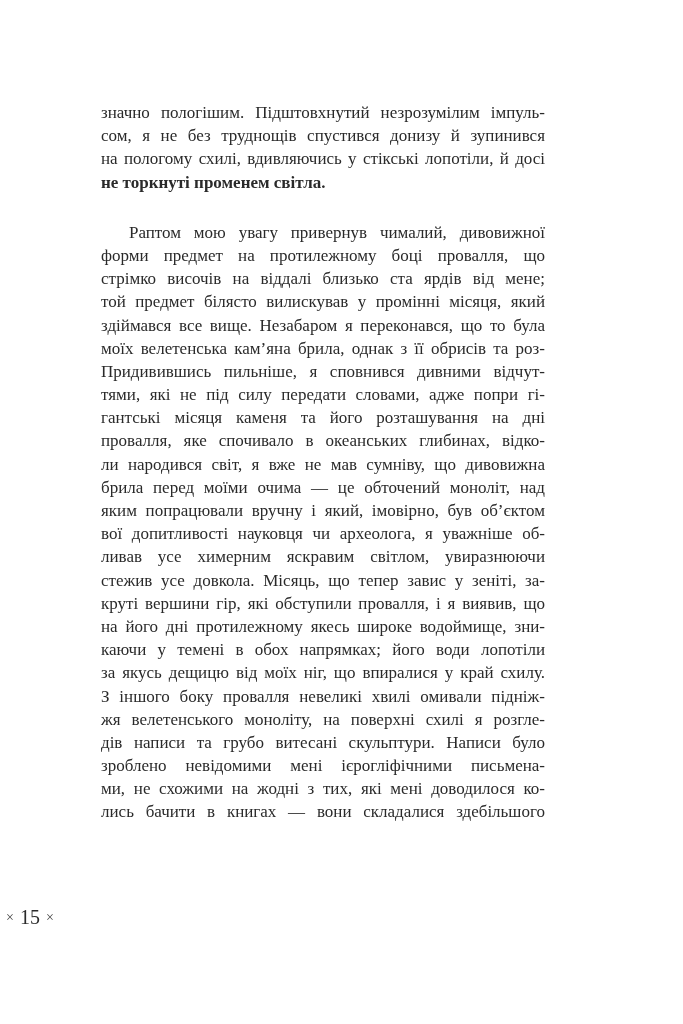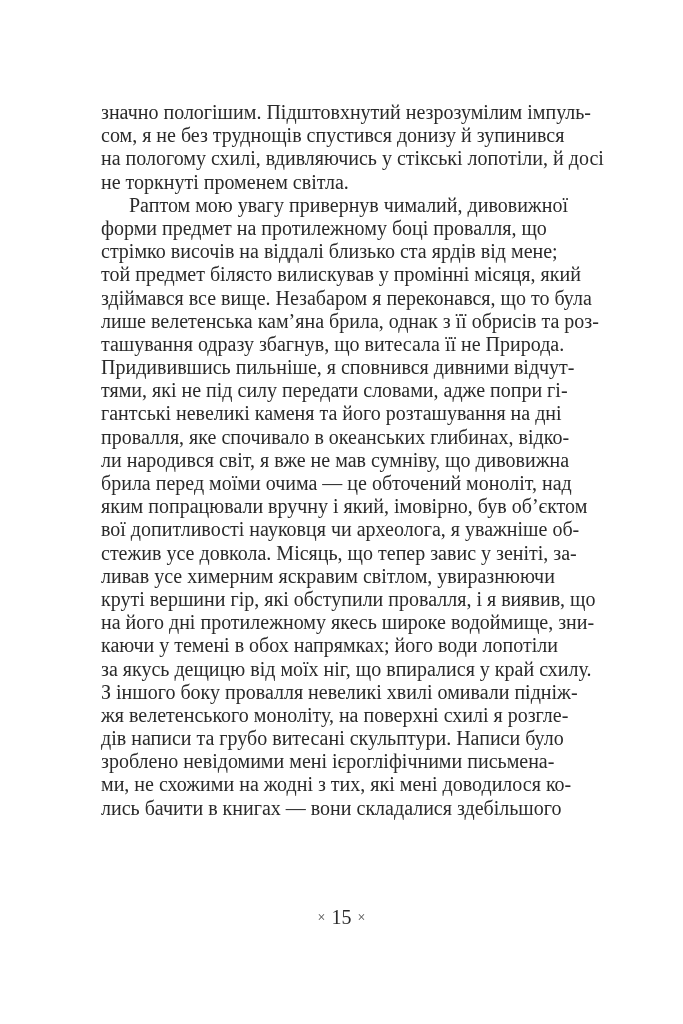--- a/index.html
+++ b/index.html
@@ -14,32 +14,32 @@
   .page {
     position: absolute;
     left: 101px;
     top: 101px;
     width: 444px;
   }
   .line {
     height: 23.2px;
     line-height: 23.2px;
     font-family: "Liberation Serif", serif;
-    font-size: 20px;
+    font-size: 17px;
     white-space: nowrap;
     text-align: justify;
     text-align-last: justify;
   }
-  .line.last { text-align-last: left; }
-  .line.indent { padding-left: 28px; }
+  .line.last { text-align-last: left; font-weight: bold; }
+  .line.indent { padding-left: 28px; margin-top: 27px; }
   .page-number {
     position: absolute;
     top: 906px;
     left: 0; width: 683px;
-    text-align: center;
+    text-align: left;
     font-family: "Liberation Serif", serif;
     font-size: 20px;
     color: #2a2a2a;
   }
   .page-number .orn { font-size: 14px; color: #444; margin: 0 6px; position: relative; top: -2px; }
 </style>
 </head>
 <body>
 
 <div class="page">
@@ -48,34 +48,33 @@
     <div class="line">сом, я не без труднощів спустився донизу й зупинився</div>
     <div class="line">на пологому схилі, вдивляючись у стікські лопотіли, й досі</div>
     <div class="line last">не торкнуті променем світла.</div>
   </div>
   <div>
     <div class="line indent">Раптом мою увагу привернув чималий, дивовижної</div>
     <div class="line">форми предмет на протилежному боці провалля, що</div>
     <div class="line">стрімко височів на віддалі близько ста ярдів від мене;</div>
     <div class="line">той предмет білясто вилискував у промінні місяця, який</div>
     <div class="line">здіймався все вище. Незабаром я переконався, що то була</div>
-    <div class="line">лише велетенська кам’яна брила, однак з її обрисів та роз-</div>
-    <div class="line">ташування одразу збагнув, що витесала її не Природа.</div>
+    <div class="line">моїх велетенська кам’яна брила, однак з її обрисів та роз-</div>
     <div class="line">Придивившись пильніше, я сповнився дивними відчут-</div>
     <div class="line">тями, які не під силу передати словами, адже попри гі-</div>
-    <div class="line">гантські невеликі каменя та його розташування на дні</div>
+    <div class="line">гантські місяця каменя та його розташування на дні</div>
     <div class="line">провалля, яке спочивало в океанських глибинах, відко-</div>
     <div class="line">ли народився світ, я вже не мав сумніву, що дивовижна</div>
     <div class="line">брила перед моїми очима — це обточений моноліт, над</div>
     <div class="line">яким попрацювали вручну і який, імовірно, був об’єктом</div>
   </div>
   <div>
     <div class="line">вої допитливості науковця чи археолога, я уважніше об-</div>
+    <div class="line">ливав усе химерним яскравим світлом, увиразнюючи</div>
     <div class="line">стежив усе довкола. Місяць, що тепер завис у зеніті, за-</div>
-    <div class="line">ливав усе химерним яскравим світлом, увиразнюючи</div>
     <div class="line">круті вершини гір, які обступили провалля, і я виявив, що</div>
     <div class="line">на його дні протилежному якесь широке водоймище, зни-</div>
     <div class="line">каючи у темені в обох напрямках; його води лопотіли</div>
     <div class="line">за якусь дещицю від моїх ніг, що впиралися у край схилу.</div>
     <div class="line">З іншого боку провалля невеликі хвилі омивали підніж-</div>
     <div class="line">жя велетенського моноліту, на поверхні схилі я розгле-</div>
     <div class="line">дів написи та грубо витесані скульптури. Написи було</div>
     <div class="line">зроблено невідомими мені ієрогліфічними письмена-</div>
     <div class="line">ми, не схожими на жодні з тих, які мені доводилося ко-</div>
     <div class="line">лись бачити в книгах — вони складалися здебільшого</div>

